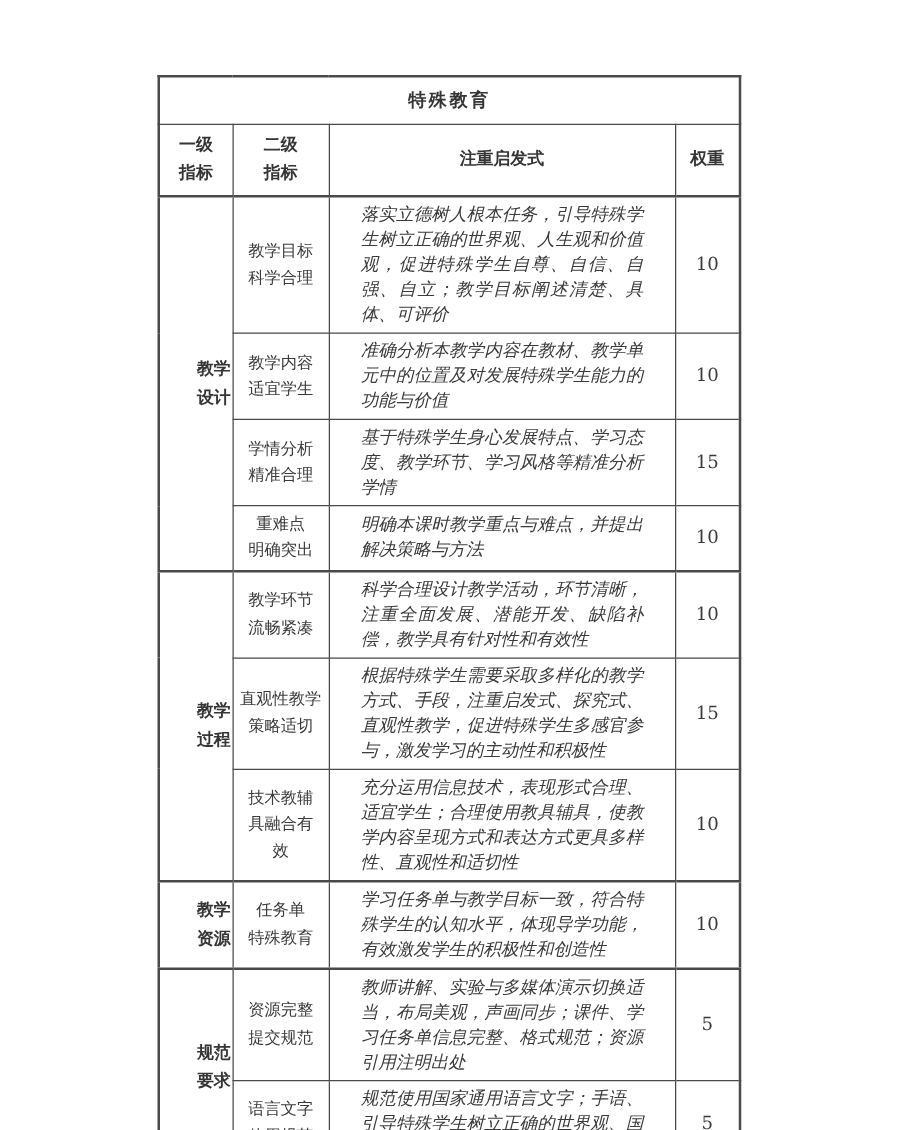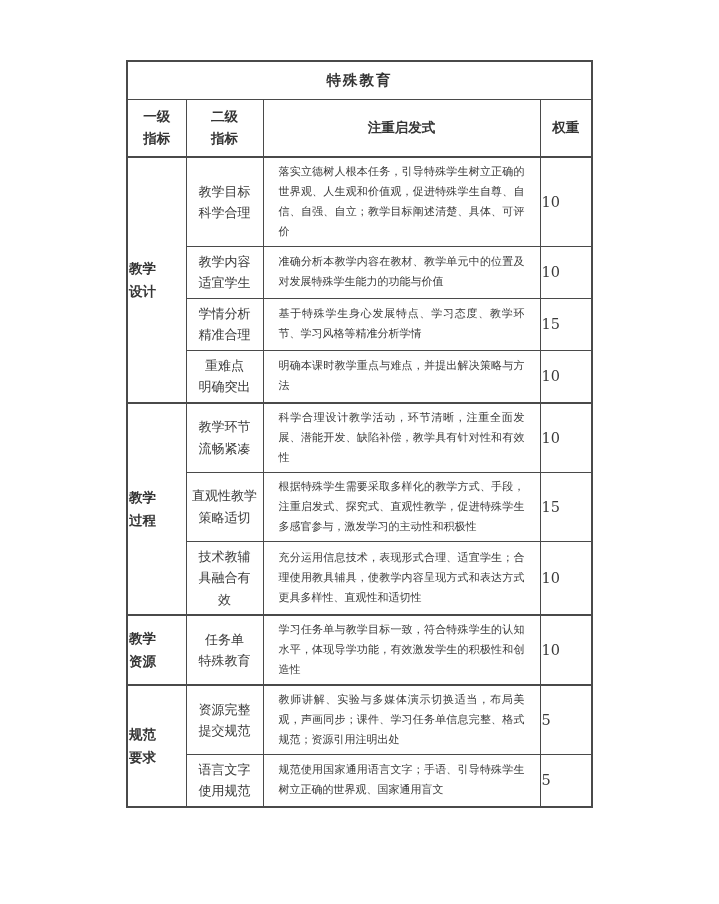--- a/index.html
+++ b/index.html
@@ -48,43 +48,44 @@
   td.head-cell {
     height: 58px;
     text-align: center;
     font-weight: bold;
     font-size: 13.5px;
     white-space: pre-line;
     line-height: 1.6;
     color: #353535;
   }
   td.l1-cell {
-    text-align: left;
+    text-align: right;
     font-weight: bold;
     font-size: 13.5px;
     white-space: pre-line;
     line-height: 1.7;
     color: #353535;
   }
   td.l2-cell {
     text-align: center;
     font-size: 13px;
     white-space: pre-line;
     line-height: 1.65;
     padding: 4px 2px;
   }
   td.desc-cell {
-    font-size: 11px;
+    font-size: 14px;
     line-height: 20px;
-    padding: 4px 15px;
+    padding: 4px 25px;
     text-align: justify;
     text-justify: inter-character;
+    font-style: italic;
   }
   td.weight-cell {
-    text-align: left;
+    text-align: center;
     font-size: 14.5px;
   }
 </style>
 </head>
 <body>
 
 <div class="page">
   <table class="rubric">
     <colgroup>
       <col class="col-l1">

